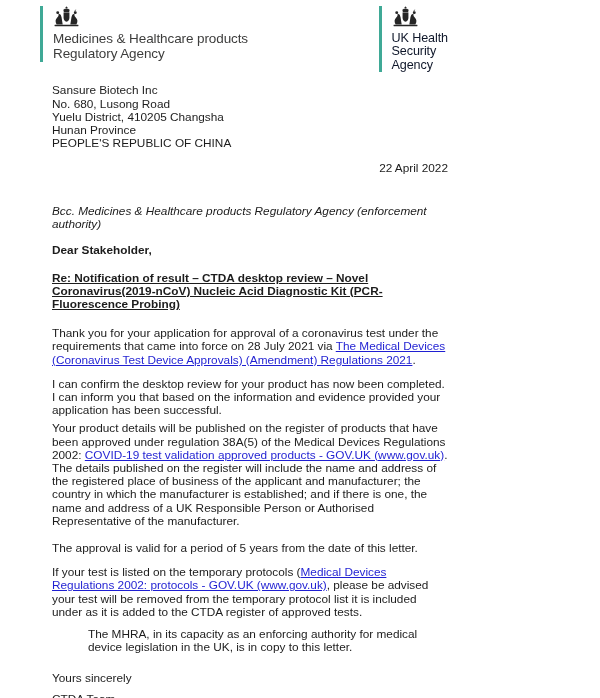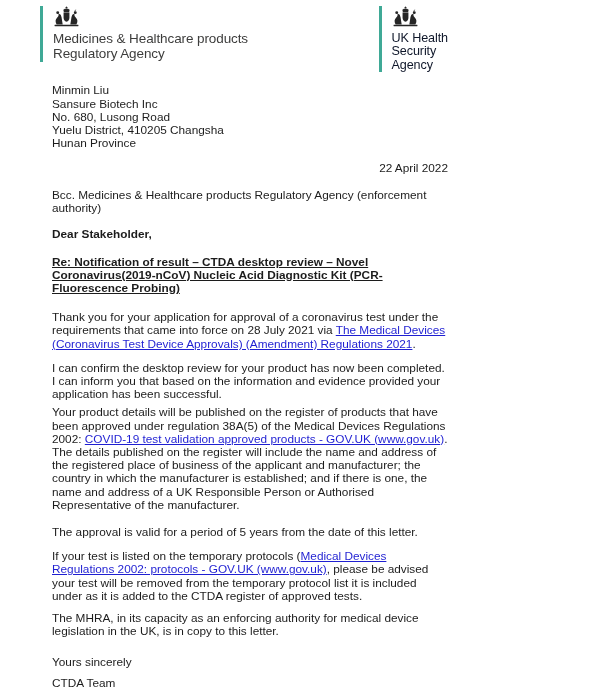--- a/index.html
+++ b/index.html
@@ -19,27 +19,27 @@
   .crest { width: 27px; height: 21px; margin-bottom: 5px; }
   .crest svg { width: 100%; height: 100%; display: block; }
   .mhra-name { font-size: 13.5px; line-height: 14.8px; color: #3d3d3c; letter-spacing: -0.1px; }
   .ukhsa-name { font-size: 12.6px; line-height: 13.4px; color: #0f172a; letter-spacing: -0.1px; }
 
   
   .addr { margin-top: 12px; font-size: 11.8px; line-height: 13.3px; }
   .addr span { display: block; }
   .date-line { margin-top: 46px; text-align: right; font-size: 11.8px; }
   p, .line { font-size: 11.8px; line-height: 13.2px; margin: 11px 0 0 0; }
-  .bcc { margin-top: 14px; }
+  .bcc { margin-top: 30px; font-style: italic; }
   .salutation { margin-top: 13px; font-weight: bold; }
   .subject { margin-top: 14px; font-weight: bold; text-decoration: underline; }
   .p1 { margin-top: 16px; }
   .p3 { margin-top: 5px; }
   .p4 { margin-top: 14px; }
-  .p6 { margin-top: 9px; }
+  .p6 { margin-top: 9px; margin-left: 36px; }
   .closing { margin-top: 18px; }
   .signature { margin-top: 7px; }
   a.doc-link { color: #1f1fd2; text-decoration: underline; cursor: pointer; margin-top: 24px; }
 </style>
 </head>
 <body>
 
 <div class="page">
 
   <div class="letterhead">
@@ -85,25 +85,25 @@
         </div>
         <div class="ukhsa-name">UK Health</div>
         <div class="ukhsa-name">Security</div>
         <div class="ukhsa-name">Agency</div>
       </div>
     </div>
 
   </div>
 
   <div class="addr">
-    <span>Minmin Liu</span>
     <span>Sansure Biotech Inc</span>
     <span>No. 680, Lusong Road</span>
     <span>Yuelu District, 410205 Changsha</span>
     <span>Hunan Province</span>
+    <span>PEOPLE'S REPUBLIC OF CHINA</span>
   </div>
 
   <div class="date-line line">22 April 2022</div>
 
   <p class="bcc">Bcc. Medicines &amp; Healthcare products Regulatory Agency (enforcement authority)</p>
 
   <p class="salutation">Dear Stakeholder,</p>
 
   <p class="subject">Re: Notification of result – CTDA desktop review – Novel Coronavirus(2019-nCoV) Nucleic Acid Diagnostic Kit (PCR-Fluorescence Probing)</p>
 

